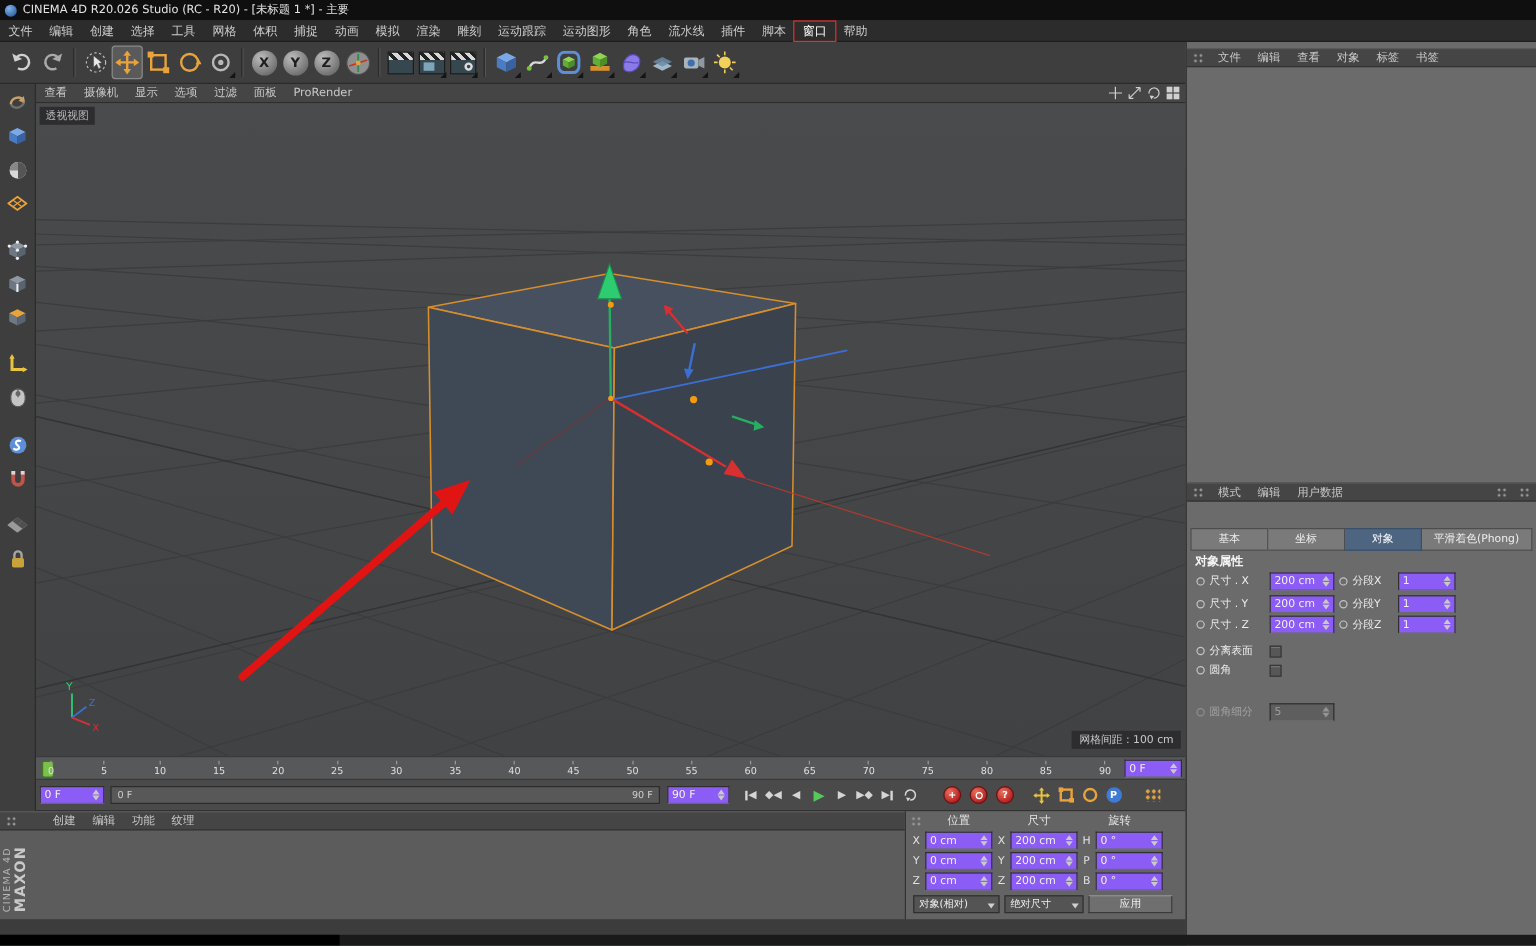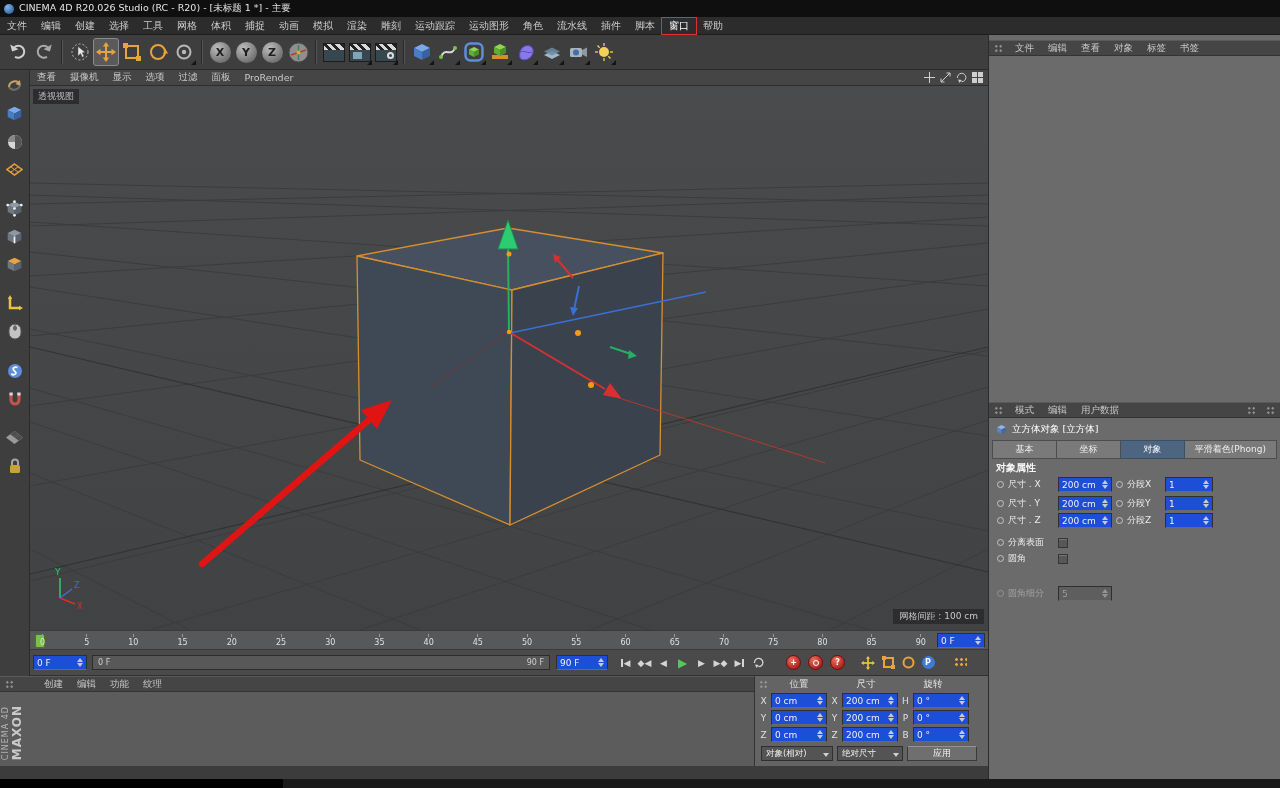--- a/index.html
+++ b/index.html
@@ -42,21 +42,21 @@
 .vp-label{position:absolute;left:3px;top:3px;background:rgba(40,40,42,.85);color:#b8b8b8;font-size:9px;padding:1px 5px}
 .grid-spacing{position:absolute;right:4px;bottom:6px;background:rgba(40,40,42,.8);color:#c8c8c8;font-size:9px;padding:1px 6px}
 
 
 #ruler{left:30px;top:630px;width:958px;height:20px;background:#57585a;border-top:1px solid #3a3a3a;border-bottom:1px solid #3a3a3a}
 #ruler .ticks{position:absolute;left:10px;right:62px;top:0;bottom:0;display:flex;justify-content:space-between;align-items:center}
 .tick{font-size:8px;color:#e0e0e0;text-align:center}
 .tick::before{content:"";display:block;width:1px;height:3px;background:#9b9b9b;margin:0 auto 1px}
 .playhead{position:absolute;left:5px;top:3px;width:10px;height:14px;background:#7dbf4e;border:1px solid #3f7a1f;border-radius:2px}
 #controls{left:30px;top:650px;width:958px;height:26px;background:#4a4a4a;border-bottom:1px solid #313131}
-.field{display:inline-flex;align-items:center;background:#1d4ed8;border:1px solid #2f2f2f;border-bottom-color:#6a6a6a;height:15px;font-size:9px;color:#f0f0f0;padding:0 3px}
+.field{display:inline-flex;align-items:center;background:#8b5cf6;border:1px solid #2f2f2f;border-bottom-color:#6a6a6a;height:15px;font-size:9px;color:#f0f0f0;padding:0 3px}
 .field .val{flex:1;white-space:nowrap}
 .field.dis{background:#5e5e5e;color:#9c9c9c}
 .spin{display:inline-flex;flex-direction:column;margin-left:3px}
 .spin i{width:0;height:0;border-left:3px solid transparent;border-right:3px solid transparent;display:block}
 .spin i:first-child{border-bottom:4px solid #c9c9c9;margin-bottom:1px}
 .spin i:last-child{border-top:4px solid #c9c9c9}
 .tl-slider{position:absolute;left:62px;top:5px;width:458px;height:15px;background:#585858;border:1px solid #2c2c2c;display:flex;align-items:center;justify-content:space-between;padding:0 5px;color:#cfcfcf;font-size:8px}
 .tbtn{width:19px;height:17px;display:flex;align-items:center;justify-content:center;color:#d5d5d5;font-size:9px;gap:1px}
 .tbtn .vbar{width:2px;height:8px;background:#d5d5d5;display:inline-block}
 .tbtn.play{color:#54c858;font-size:12px}
@@ -780,28 +780,20 @@
       <span class="grip"></span>
       <div style="display:flex;align-items:center">
 
       <span class="menu-item">模式</span>
           <span class="menu-item">编辑</span>
           <span class="menu-item">用户数据</span>
         </div>
       <span class="grip" style="margin-left:auto"></span>
       <span class="grip"></span>
     </div>
-    <div class="amtitle" style="top:386px">
-      <svg width="11" height="11" viewBox="0 0 20 20">
-          <polygon points="10,2 18,6 10,10 2,6" fill="#8fb4e8"></polygon>
-          <polygon points="2,6 10,10 10,18 2,14" fill="#5a86c6"></polygon>
-          <polygon points="18,6 10,10 10,18 18,14" fill="#47699c"></polygon>
-        </svg>
-      <span>立方体对象 [立方体]</span>
-    </div>
     <div id="am-tabs" style="top:405px">
 
     <span class="tab">基本</span>
         <span class="tab">坐标</span>
         <span class="tab">对象</span>
         <span class="tab">平滑着色(Phong)</span>
       </div>
     <div class="amsection" style="top:426px">对象属性</div>
     <div class="arow" style="top:441px">
       <i class="adot"></i>

